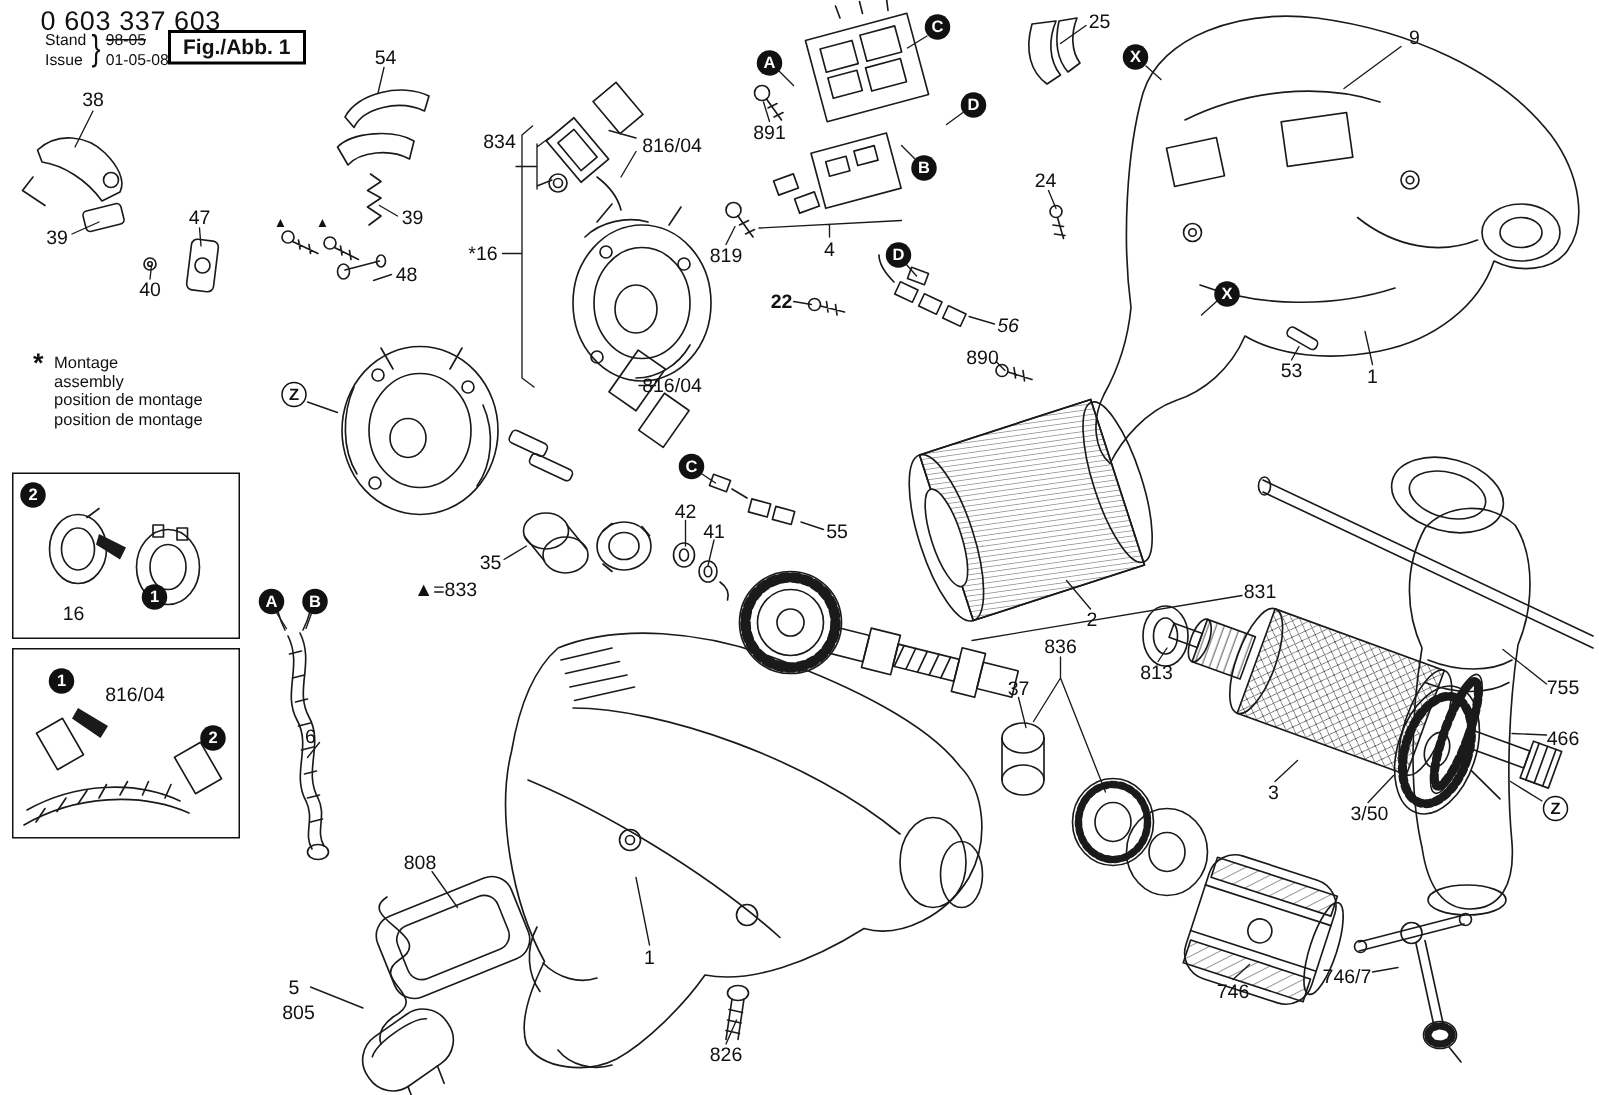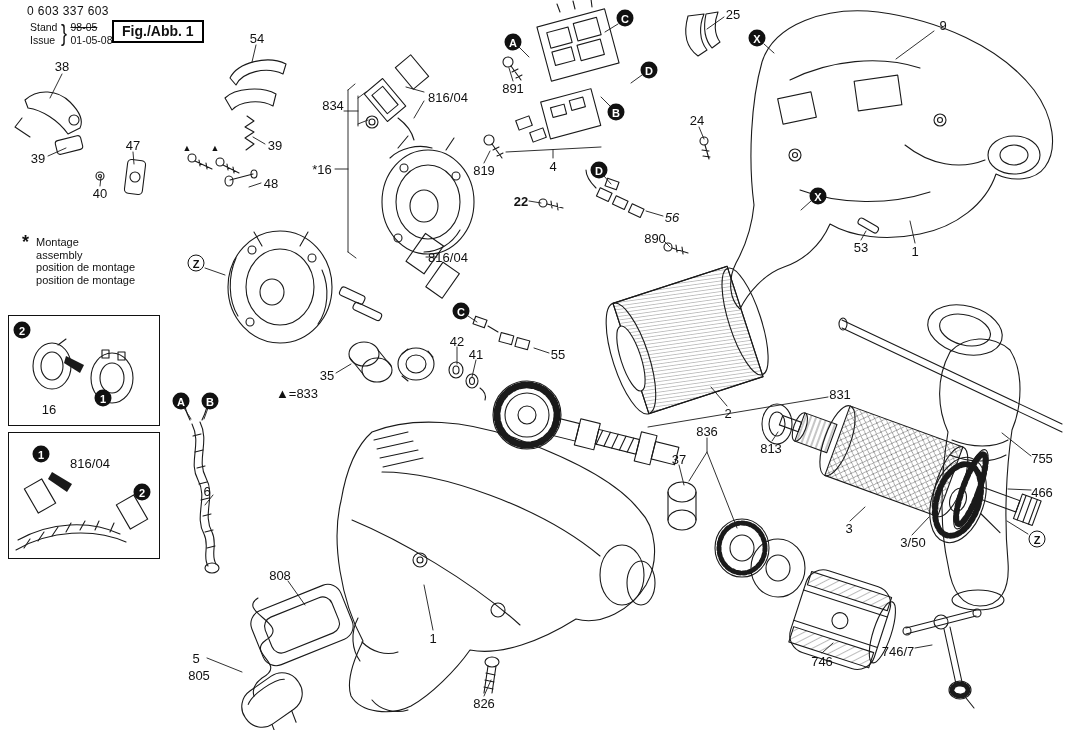--- a/index.html
+++ b/index.html
@@ -1,19 +1,19 @@
 <!DOCTYPE html>
 <html><head>
 <meta charset="utf-8">
 <style>
   *{box-sizing:border-box;}
   html,body{margin:0;padding:0;background:#fff;}
   .page{position:relative;width:1066px;height:730px;background:#ffffff;
         font-family:"Liberation Sans",sans-serif;color:#111;overflow:hidden;}
-  .part-number{position:absolute;left:27px;top:4px;font-size:12px;letter-spacing:.4px;white-space:nowrap;}
+  .part-number{position:absolute;left:27px;top:4px;font-size:18px;letter-spacing:.4px;white-space:nowrap;}
   .revision{position:absolute;left:30px;top:21px;display:flex;align-items:center;font-size:10.5px;line-height:12.5px;}
   .rev-labels,.rev-vals{display:flex;flex-direction:column;}
   .rev-brace{font-size:24px;font-weight:300;margin:0 2px 0 3px;transform:scaleX(.75);}
   .strike{text-decoration:line-through;}
   .fig-box{position:absolute;left:112px;top:20px;border:2px solid #000;padding:1px 8px 2px;
            font-size:14px;font-weight:bold;background:#fff;white-space:nowrap;}
   .montage{position:absolute;left:22px;top:236px;display:flex;gap:7px;font-size:11px;line-height:12.5px;}
   .montage-star{font-size:18px;font-weight:bold;line-height:13px;}
   .inset{position:absolute;border:1.6px solid #111;pointer-events:none;}
   .inset1{left:8px;top:315px;width:152px;height:111px;}
@@ -414,21 +414,21 @@
 
 
   <div id="annotation-layer">
       <div class="callout" style="left: 62px; top: 66px;">38</div>
       <div class="callout" style="left: 38px; top: 158px;">39</div>
       <div class="callout" style="left: 100px; top: 193px;">40</div>
       <div class="callout" style="left: 133px; top: 145px;">47</div>
       <div class="callout" style="left: 257px; top: 38px;">54</div>
       <div class="callout" style="left: 275px; top: 145px;">39</div>
       <div class="callout" style="left: 271px; top: 183px;">48</div>
-      <div class="callout" style="left: 333px; top: 105px;">834</div>
+      <div class="callout" style="left: 333px; top: 94px;">834</div>
       <div class="callout" style="left: 448px; top: 97px;">816/04</div>
       <div class="callout" style="left: 322px; top: 169px;">*16</div>
       <div class="callout" style="left: 513px; top: 88px;">891</div>
       <div class="callout" style="left: 484px; top: 170px;">819</div>
       <div class="callout" style="left: 553px; top: 166px;">4</div>
       <div class="callout" style="left: 521px; top: 201px; font-weight: bold;">22</div>
       <div class="callout" style="left: 672px; top: 217px; font-style: italic;">56</div>
       <div class="callout" style="left: 655px; top: 238px;">890</div>
       <div class="callout" style="left: 697px; top: 120px;">24</div>
       <div class="callout" style="left: 733px; top: 14px;">25</div>

